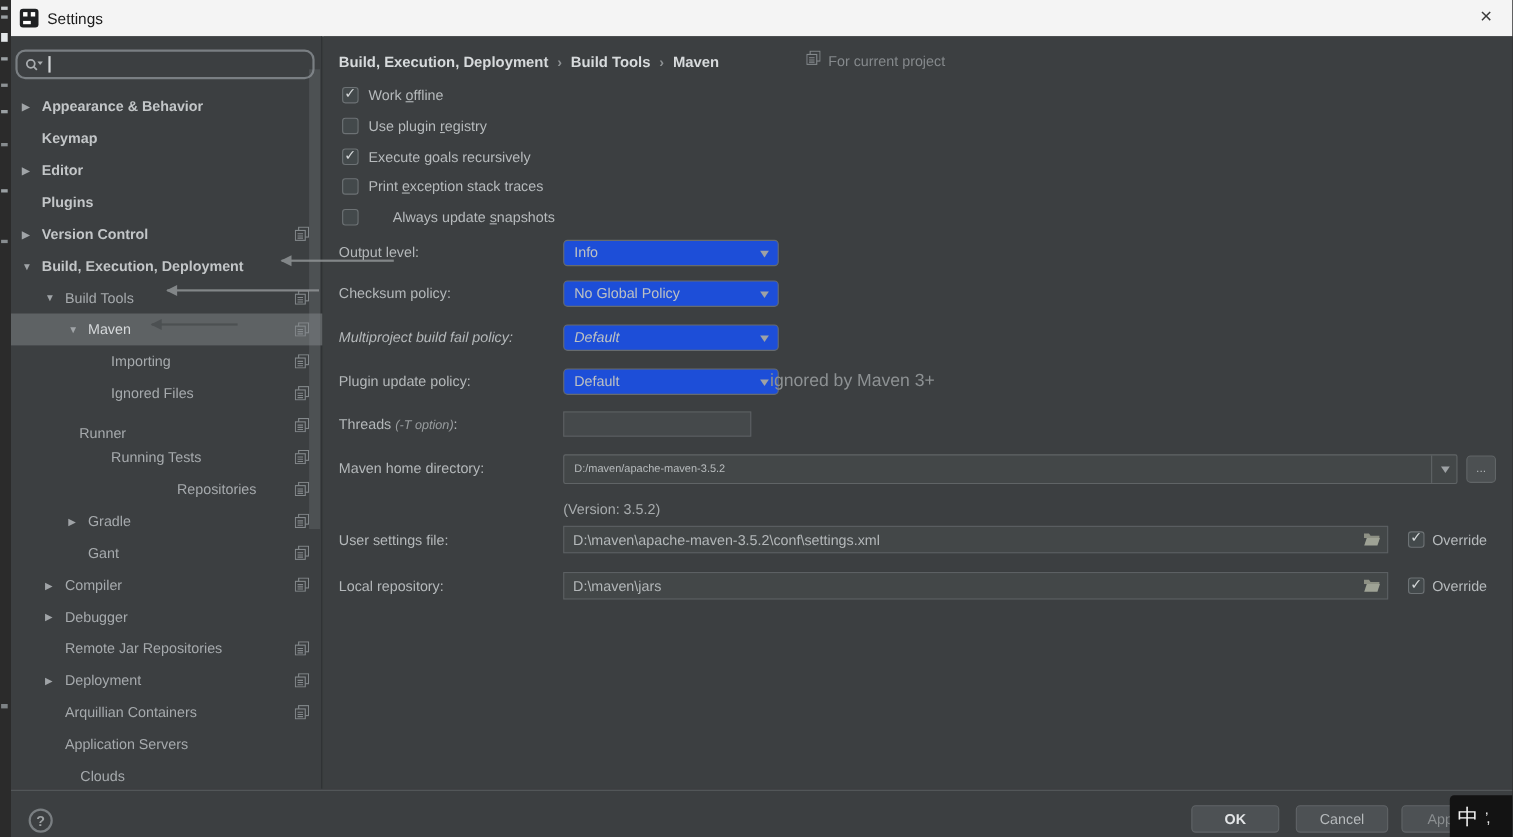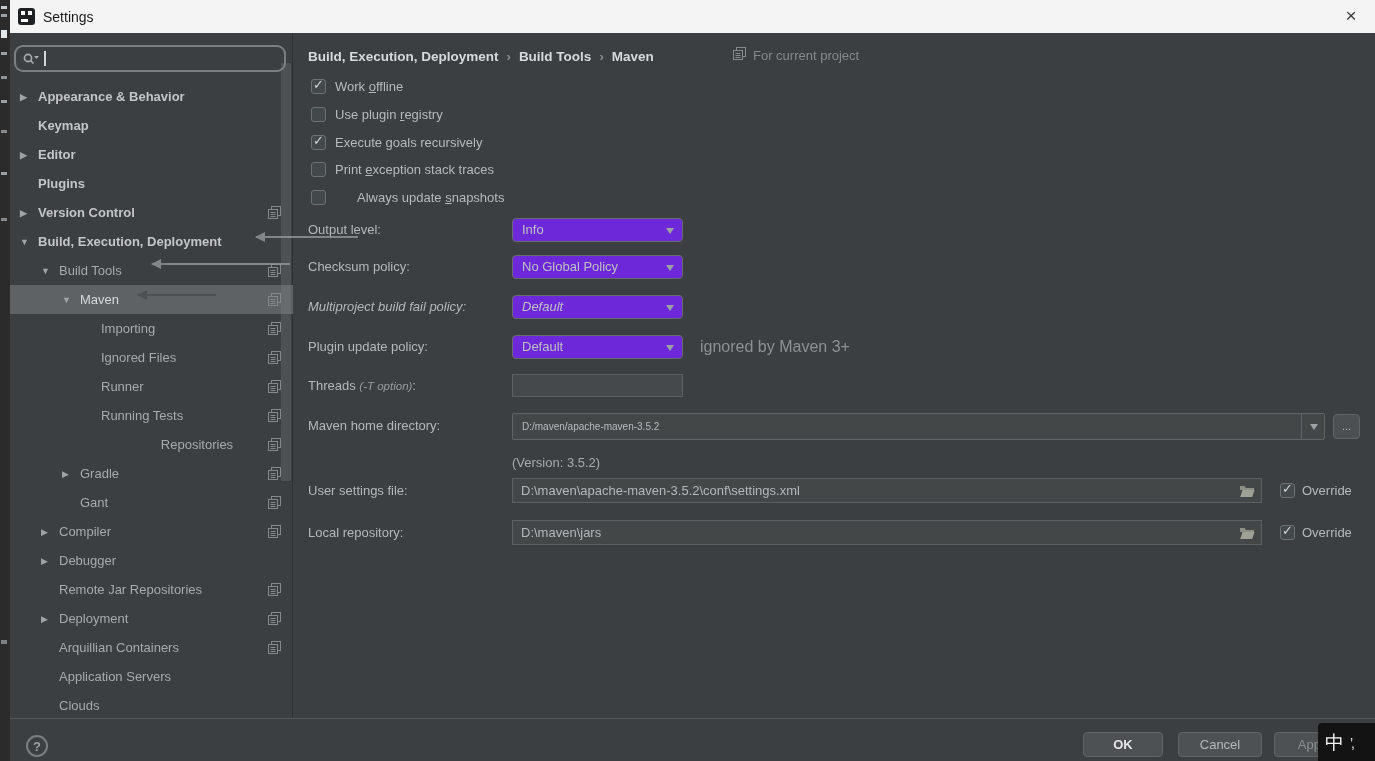--- a/index.html
+++ b/index.html
@@ -52,21 +52,21 @@
   .cb { position:relative; width:15px; height:15px; background:#43494b; border:1px solid #6d7275; border-radius:3px; flex:none; }
   .cb .chk { position:absolute; left:1px; top:-3px; font-size:13px; color:#d3d6d8; }
   .cb-row { position:absolute; left:17px; height:28px; display:flex; align-items:center; }
   .cb-row .cb-label { margin-left:9px; font-size:13px; color:#b6babc; }
   .cb-label .u { text-decoration:underline; }
 
   
   .frow { position:absolute; left:0; width:100%; height:26px; }
   .flabel { position:absolute; left:14px; top:0; line-height:26px; font-size:13px; color:#b4b8ba; }
   .fhint { font-style:italic; font-size:11.5px; color:#989c9e; }
-  .select { position:absolute; left:218px; top:1px; width:171px; height:24px; background:#6d28d9;
+  .select { position:absolute; left:218px; top:1px; width:196px; height:24px; background:#1d4ed8;
     border:1px solid #666b6e; border-radius:4px; }
   .sel-value { position:absolute; left:9px; top:0; line-height:22px; font-size:13px; color:#bdc1c3; }
   .sel-arrow { position:absolute; right:8px; top:9px; width:0; height:0;
     border-left:4.5px solid transparent; border-right:4.5px solid transparent; border-top:6px solid #9ea2a5; }
   .fnote { position:absolute; left:406px; top:0; line-height:26px; font-size:16px; color:#8d9193; }
   #threads-input { position:absolute; left:218px; top:1px; width:171px; height:23px; background:#45494b;
     border:1px solid #5c6063; }
 
   #combo { position:absolute; left:218px; top:0; width:813px; height:27px; background:#434748;
     border:1px solid #606466; border-radius:2px; }
@@ -214,33 +214,33 @@
             <span class="tw"></span>
             <span>Ignored Files</span>
             <span class="tree-badge"><svg width="13" height="13" viewBox="0 0 13 13">
                 <rect x="3.5" y="0.5" width="9" height="9" fill="none" stroke="#84898c"></rect>
                 <rect x="0.5" y="3.5" width="9" height="9" fill="#3c3f41" stroke="#84898c"></rect>
                 <line x1="2.5" y1="6.5" x2="7.5" y2="6.5" stroke="#84898c"></line>
                 <line x1="2.5" y1="8.5" x2="7.5" y2="8.5" stroke="#84898c"></line>
                 <line x1="2.5" y1="10.5" x2="7.5" y2="10.5" stroke="#84898c"></line>
               </svg></span>
           </div>
+          <div class="tree-row" style="padding-left: 44px; align-items: flex-end;">
+            <span class="tw"></span>
+            <span>Runner</span>
+            <span class="tree-badge"><svg width="13" height="13" viewBox="0 0 13 13">
+                <rect x="3.5" y="0.5" width="9" height="9" fill="none" stroke="#84898c"></rect>
+                <rect x="0.5" y="3.5" width="9" height="9" fill="#3c3f41" stroke="#84898c"></rect>
+                <line x1="2.5" y1="6.5" x2="7.5" y2="6.5" stroke="#84898c"></line>
+                <line x1="2.5" y1="8.5" x2="7.5" y2="8.5" stroke="#84898c"></line>
+                <line x1="2.5" y1="10.5" x2="7.5" y2="10.5" stroke="#84898c"></line>
+              </svg></span>
+          </div>
           <div class="tree-row" style="padding-left: 73px;">
             <span class="tw"></span>
-            <span>Runner</span>
-            <span class="tree-badge"><svg width="13" height="13" viewBox="0 0 13 13">
-                <rect x="3.5" y="0.5" width="9" height="9" fill="none" stroke="#84898c"></rect>
-                <rect x="0.5" y="3.5" width="9" height="9" fill="#3c3f41" stroke="#84898c"></rect>
-                <line x1="2.5" y1="6.5" x2="7.5" y2="6.5" stroke="#84898c"></line>
-                <line x1="2.5" y1="8.5" x2="7.5" y2="8.5" stroke="#84898c"></line>
-                <line x1="2.5" y1="10.5" x2="7.5" y2="10.5" stroke="#84898c"></line>
-              </svg></span>
-          </div>
-          <div class="tree-row" style="padding-left: 73px;">
-            <span class="tw"></span>
             <span>Running Tests</span>
             <span class="tree-badge"><svg width="13" height="13" viewBox="0 0 13 13">
                 <rect x="3.5" y="0.5" width="9" height="9" fill="none" stroke="#84898c"></rect>
                 <rect x="0.5" y="3.5" width="9" height="9" fill="#3c3f41" stroke="#84898c"></rect>
                 <line x1="2.5" y1="6.5" x2="7.5" y2="6.5" stroke="#84898c"></line>
                 <line x1="2.5" y1="8.5" x2="7.5" y2="8.5" stroke="#84898c"></line>
                 <line x1="2.5" y1="10.5" x2="7.5" y2="10.5" stroke="#84898c"></line>
               </svg></span>
           </div>
           <div class="tree-row" style="padding-left: 73px; justify-content: center;">
@@ -321,21 +321,21 @@
                 <rect x="0.5" y="3.5" width="9" height="9" fill="#3c3f41" stroke="#84898c"></rect>
                 <line x1="2.5" y1="6.5" x2="7.5" y2="6.5" stroke="#84898c"></line>
                 <line x1="2.5" y1="8.5" x2="7.5" y2="8.5" stroke="#84898c"></line>
                 <line x1="2.5" y1="10.5" x2="7.5" y2="10.5" stroke="#84898c"></line>
               </svg></span>
           </div>
           <div class="tree-row" style="padding-left: 31px;">
             <span class="tw"></span>
             <span>Application Servers</span>
           </div>
-          <div class="tree-row" style="padding-left: 31px;">
+          <div class="tree-row" style="padding-left: 45px;">
             <span class="tw"></span>
             <span>Clouds</span>
           </div>
         </div>
       <div id="v-scrollbar"></div>
     </div>
 
     <div id="main">
       <div id="breadcrumb">
         <span>Build, Execution, Deployment</span>

